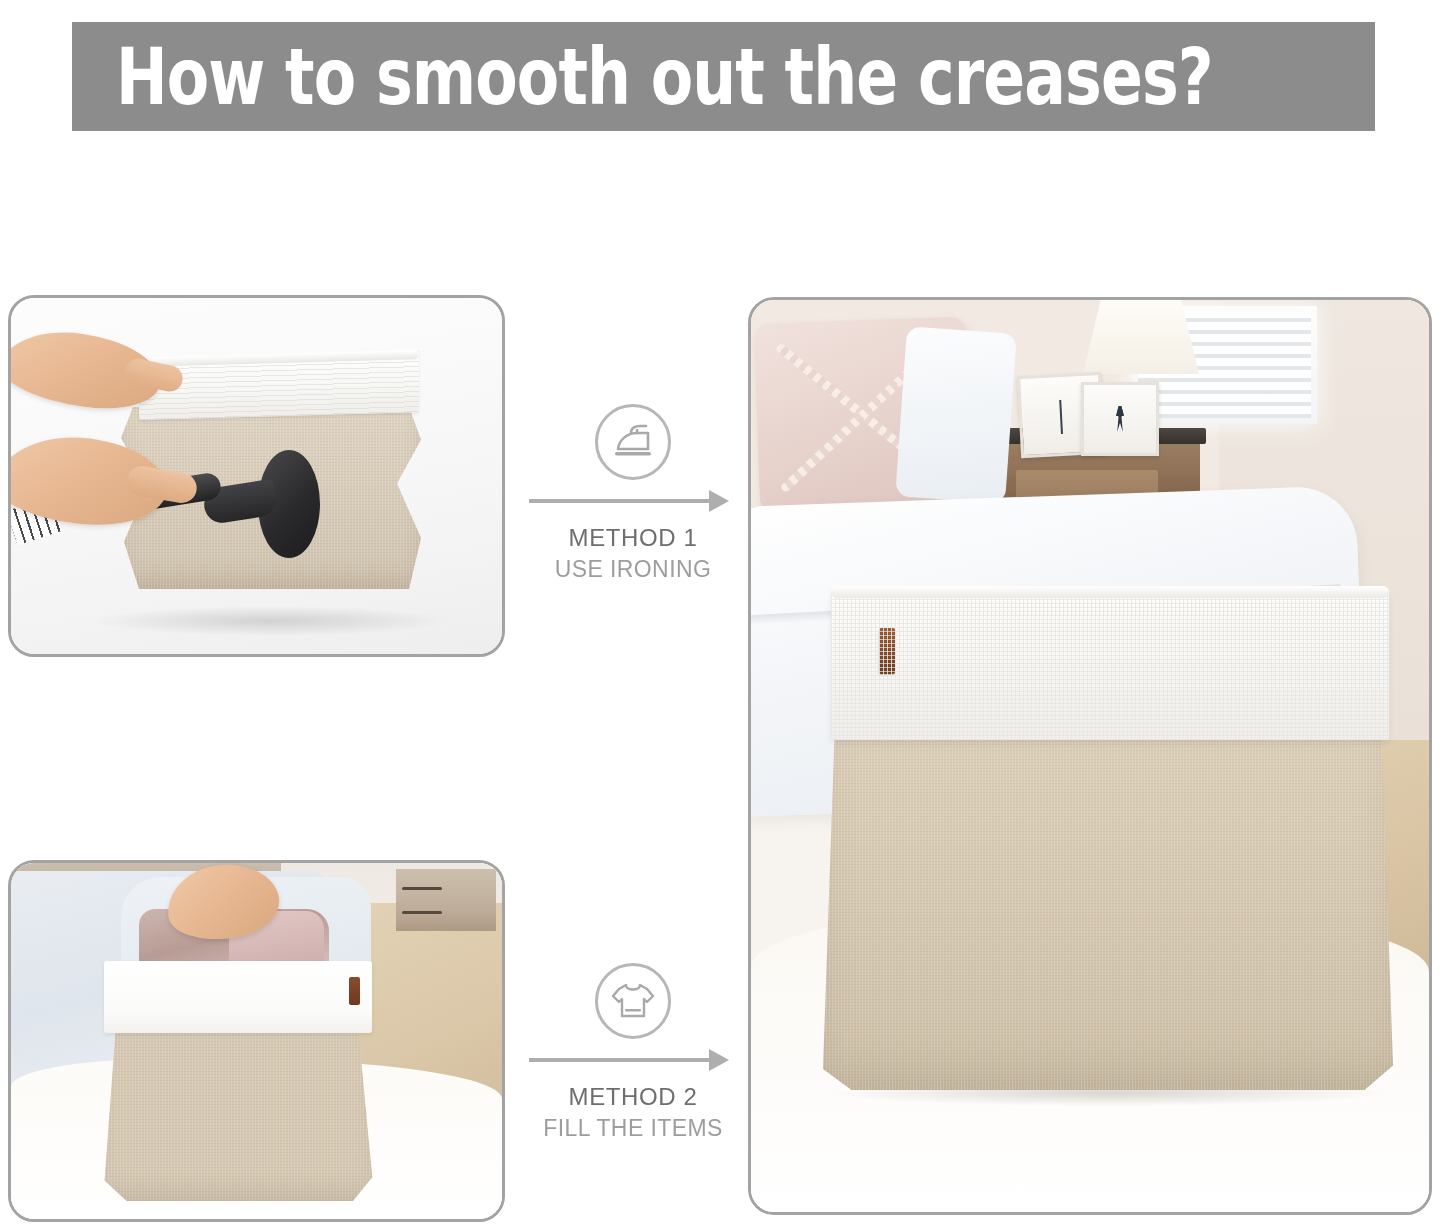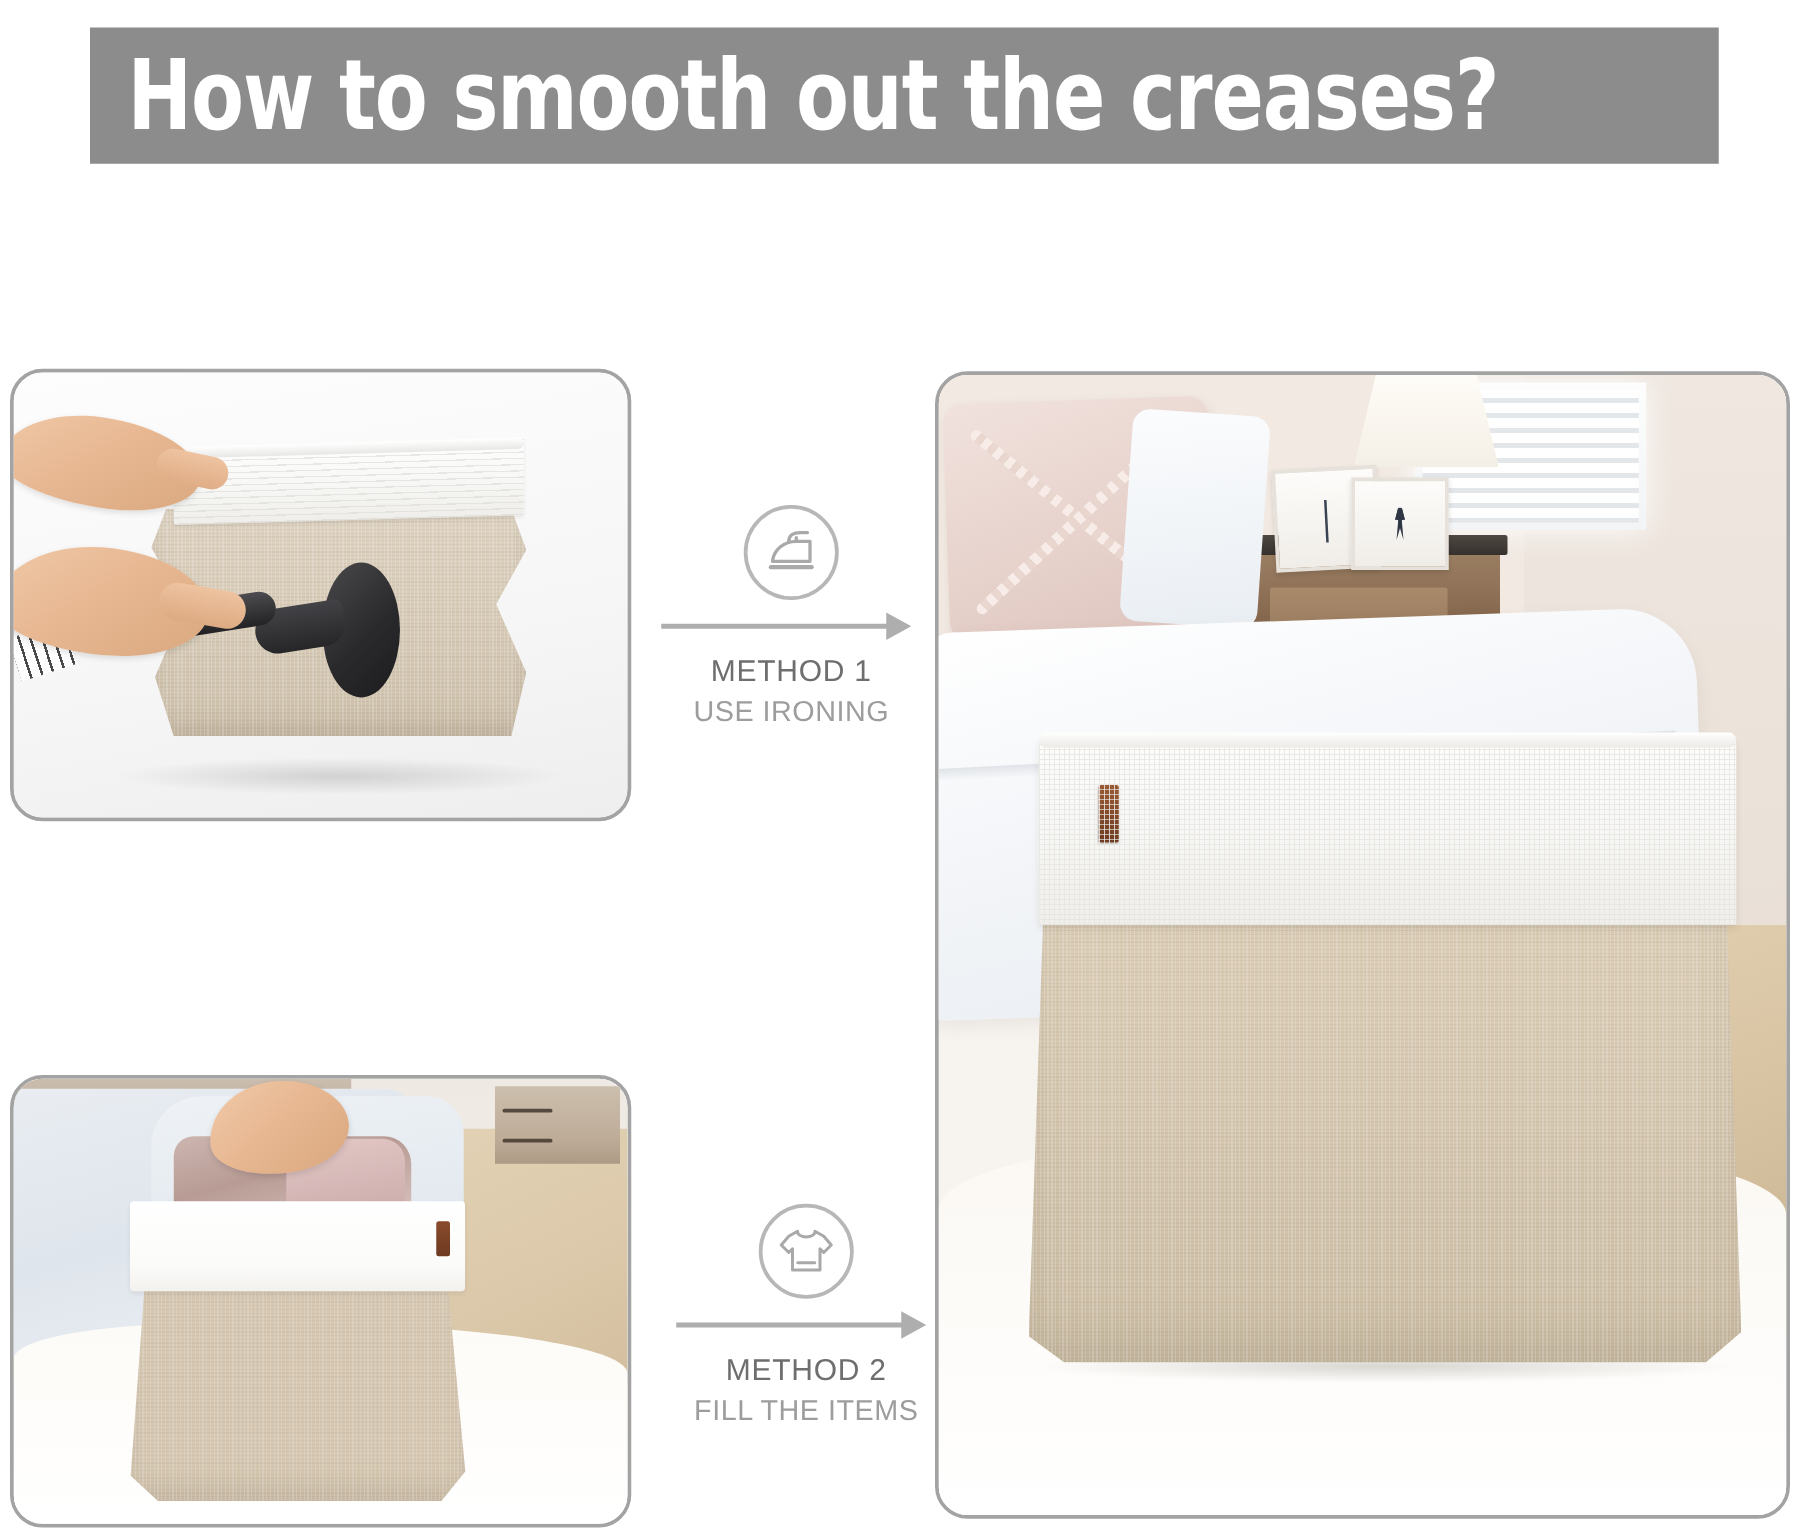--- a/index.html
+++ b/index.html
@@ -18,21 +18,21 @@
   
   .title-banner {
     position: absolute;
     left: 72px;
     top: 22px;
     width: 1303px;
     height: 109px;
     background: #8c8c8c;
     display: flex;
     align-items: center;
-    padding-left: 30px;
+    padding-left: 44px;
     box-sizing: border-box;
   }
   .title-text {
     color: #ffffff;
     font-family: "Liberation Sans Narrow", "DejaVu Sans Condensed", "Liberation Sans", sans-serif;
     font-size: 78px;
     font-weight: bold;
     letter-spacing: -1px;
     line-height: 1;
     transform: scaleX(0.88);
@@ -349,21 +349,21 @@
     background: radial-gradient(ellipse at center, rgba(150,145,135,.35) 0%, rgba(255,255,255,0) 72%);
   }
 
   
   .method {
     position: absolute;
     width: 212px;
     text-align: center;
   }
   .method-1 { left: 527px; top: 404px; }
-  .method-2 { left: 539px; top: 963px; }
+  .method-2 { left: 527px; top: 963px; }
 
   .method-icon {
     width: 76px; height: 76px;
     margin: 0 auto;
     border: 3px solid #b7b7b7;
     border-radius: 50%;
     display: flex; align-items: center; justify-content: center;
     box-sizing: border-box;
   }
   .arrow-row {

